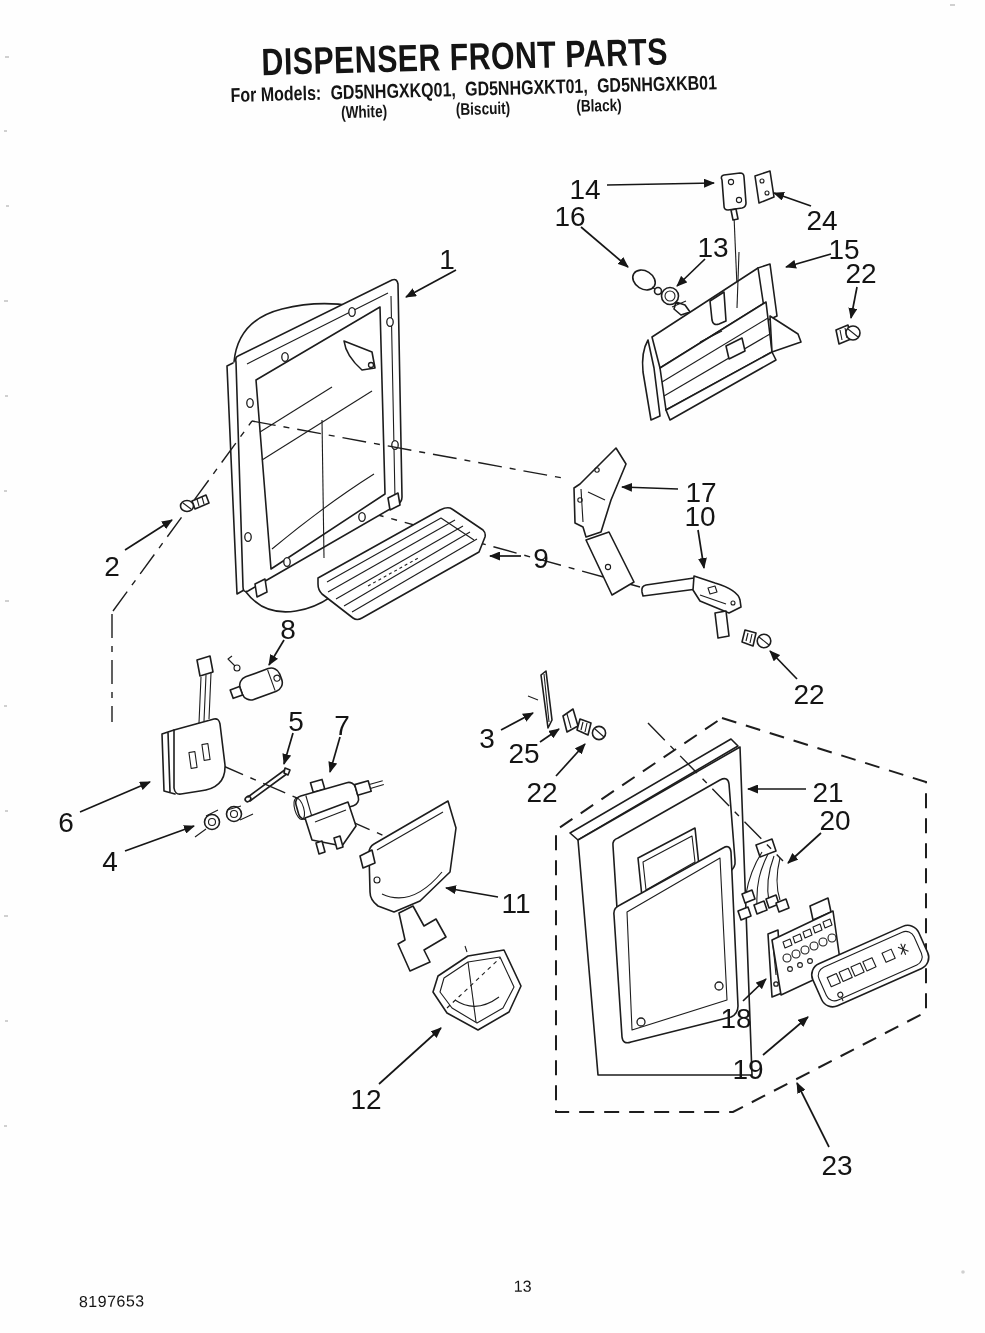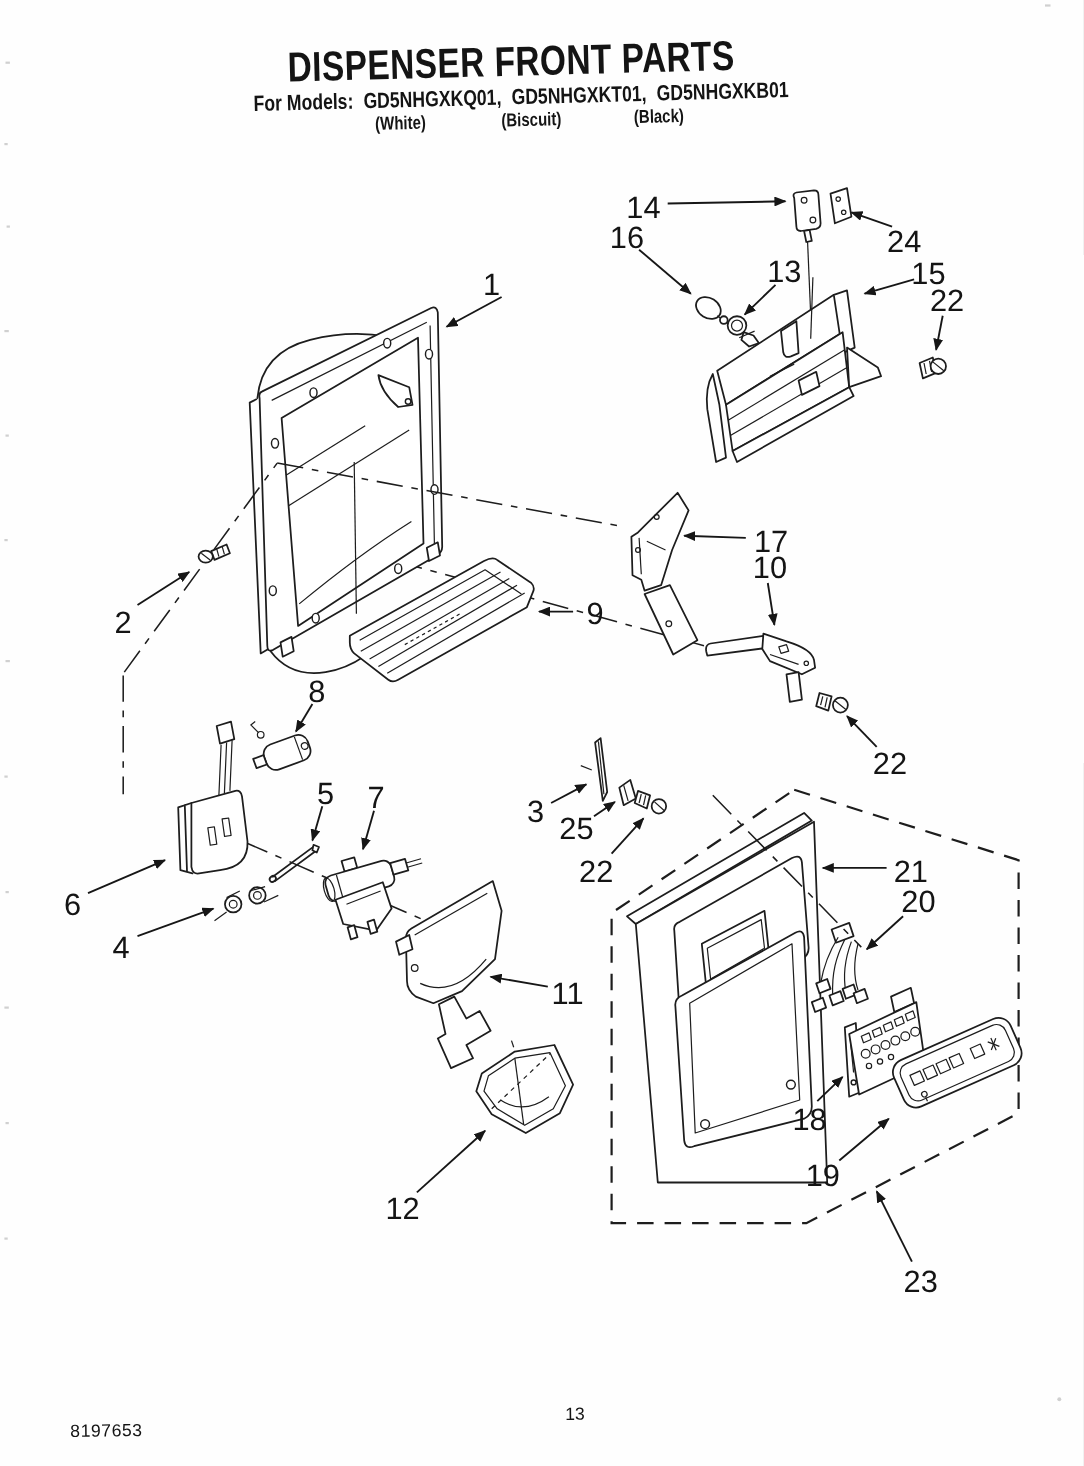--- a/index.html
+++ b/index.html
@@ -10,21 +10,21 @@
   .title{position:absolute;left:465px;top:36px;white-space:nowrap;
          font-size:38px;font-weight:bold;letter-spacing:.5px;
          transform:translateX(-50%) scaleX(.8);}
   .models{position:absolute;left:230px;top:78px;white-space:nowrap;
           font-size:20px;font-weight:bold;transform:scaleX(.8);transform-origin:left top;}
   .models span{margin-right:6px;}
   .finish{position:absolute;top:100px;white-space:nowrap;font-size:17px;font-weight:bold;
           transform:translateX(-50%) scaleX(.8);}
   .f-white{left:363px;} .f-biscuit{left:482px;} .f-black{left:598px;}
   .ftr{position:absolute;left:0;top:0;width:985px;font-size:16px;transform:rotate(-0.7deg);}
-  .doc-num{position:absolute;left:48px;top:1288px;letter-spacing:.5px;}
+  .doc-num{position:absolute;left:63px;top:1288px;letter-spacing:.5px;}
   .page-num{position:absolute;left:498px;top:1278px;}
   svg{position:absolute;left:0;top:0;}
   .fw{fill:#fff;stroke:#1d1d1d;stroke-width:1.6;stroke-linejoin:round;stroke-linecap:round;}
   .ln{fill:none;stroke:#1d1d1d;stroke-width:1.6;stroke-linejoin:round;stroke-linecap:round;}
   .tn{fill:none;stroke:#1d1d1d;stroke-width:1.1;stroke-linejoin:round;}
   .hole{fill:#fff;stroke:#1d1d1d;stroke-width:1.3;}
   .axis{fill:none;stroke:#1d1d1d;stroke-width:1.4;stroke-dasharray:24 8 6 8;}
   .b23{fill:none;stroke:#1d1d1d;stroke-width:2;stroke-dasharray:15 10;}
   .leader{stroke:#161616;stroke-width:1.7;fill:none;}
   .callout{font-family:"Liberation Sans",sans-serif;font-size:28px;fill:#141414;

